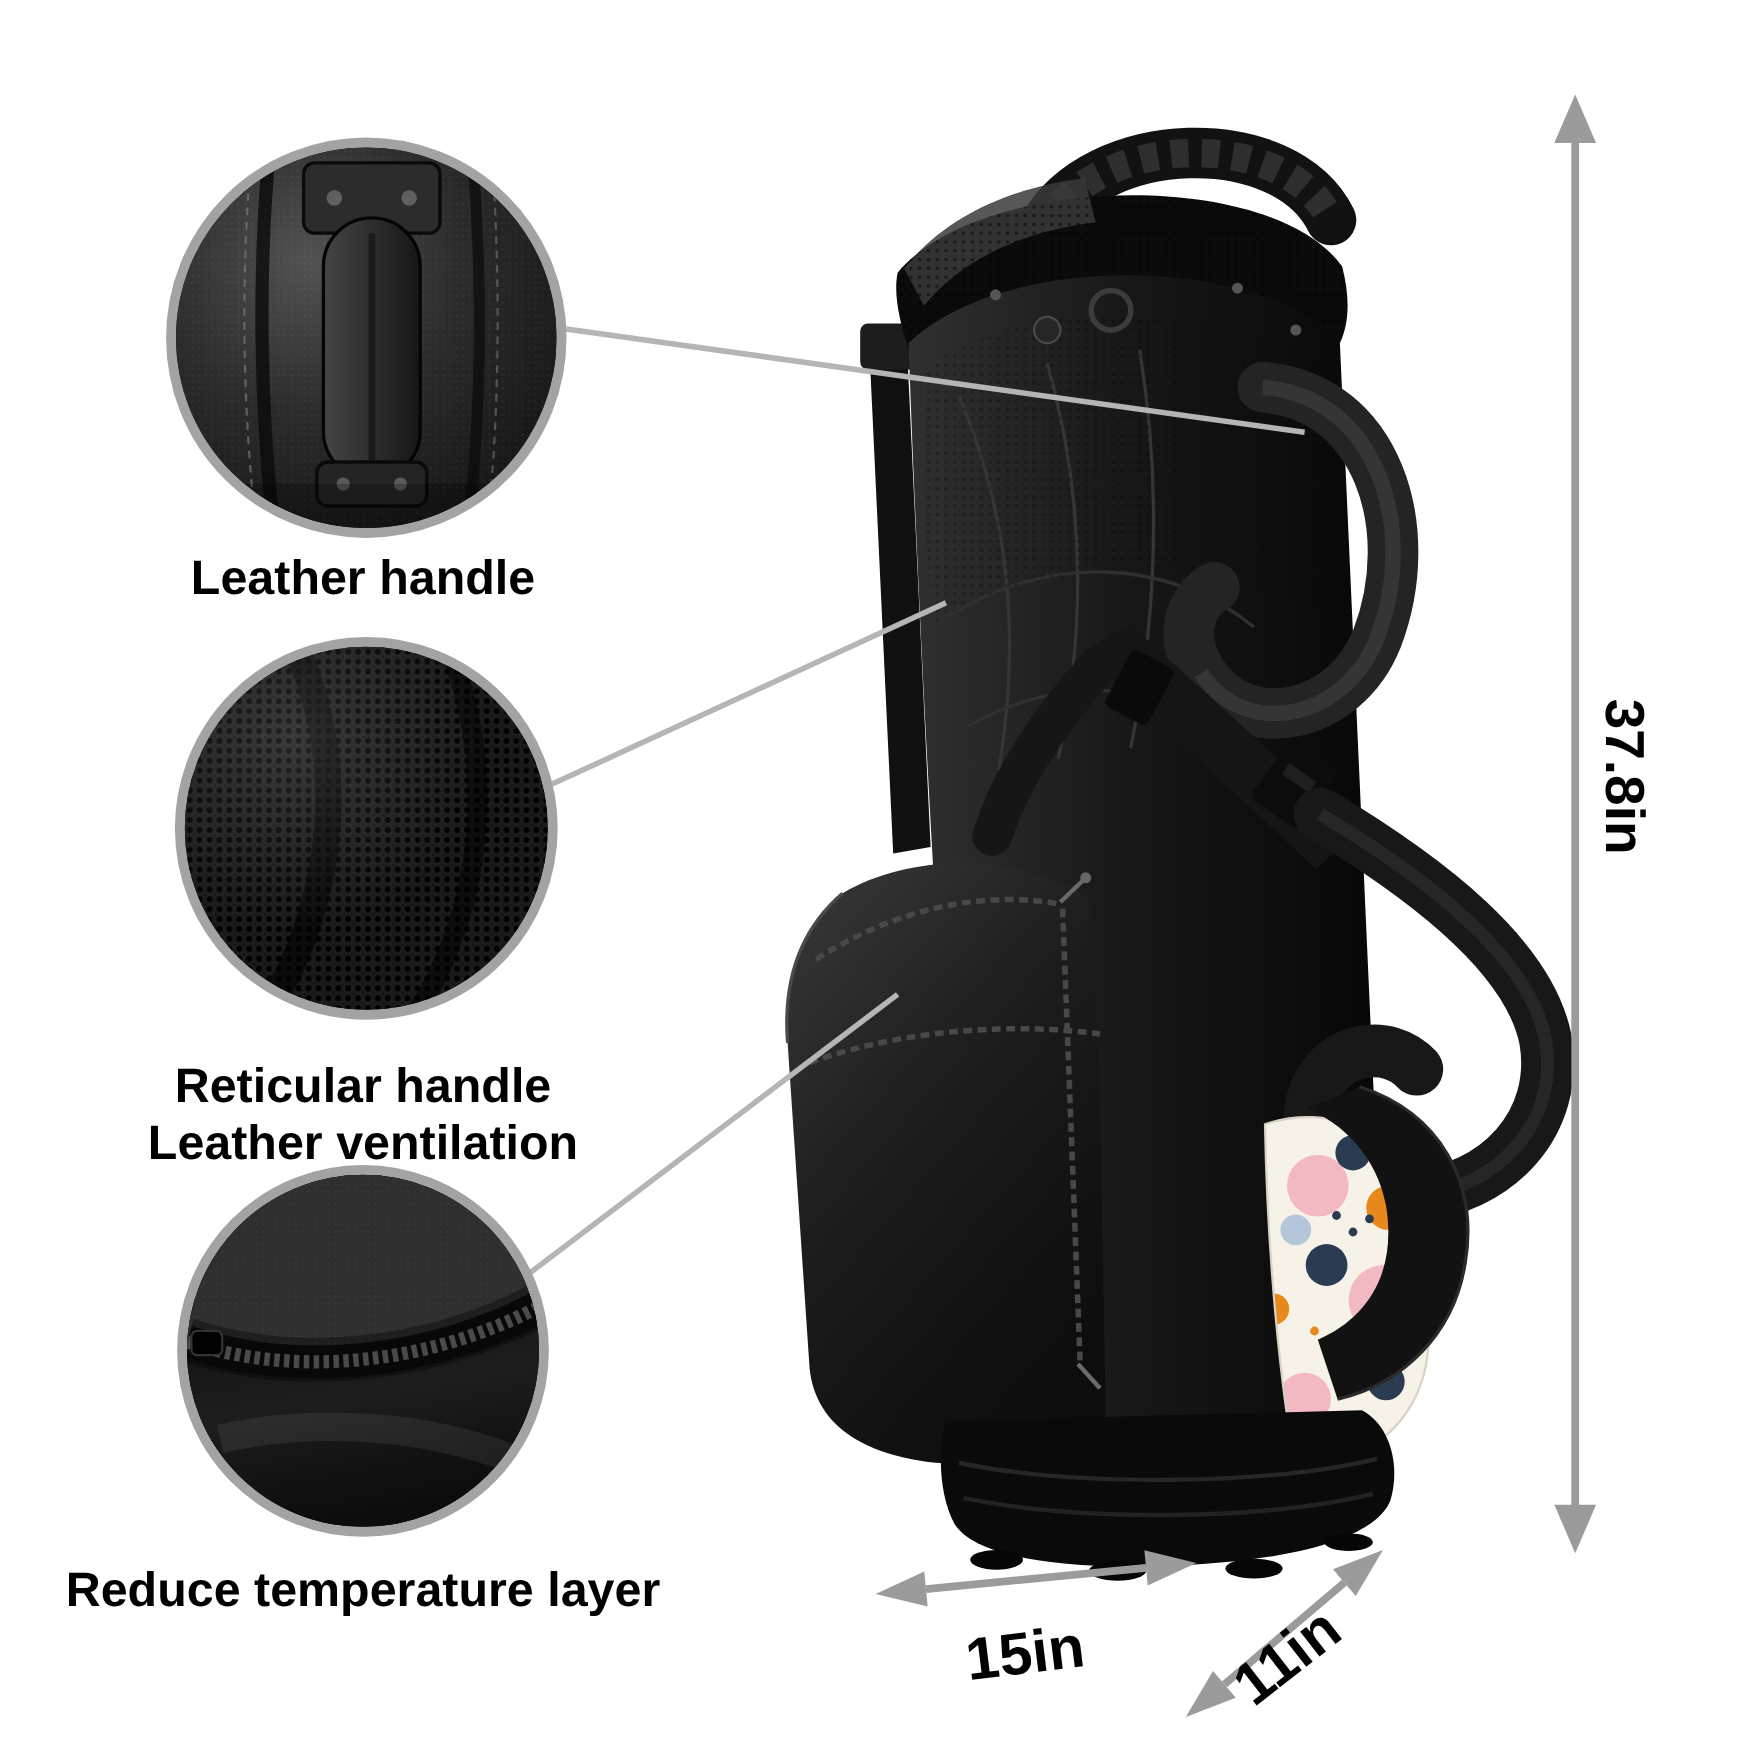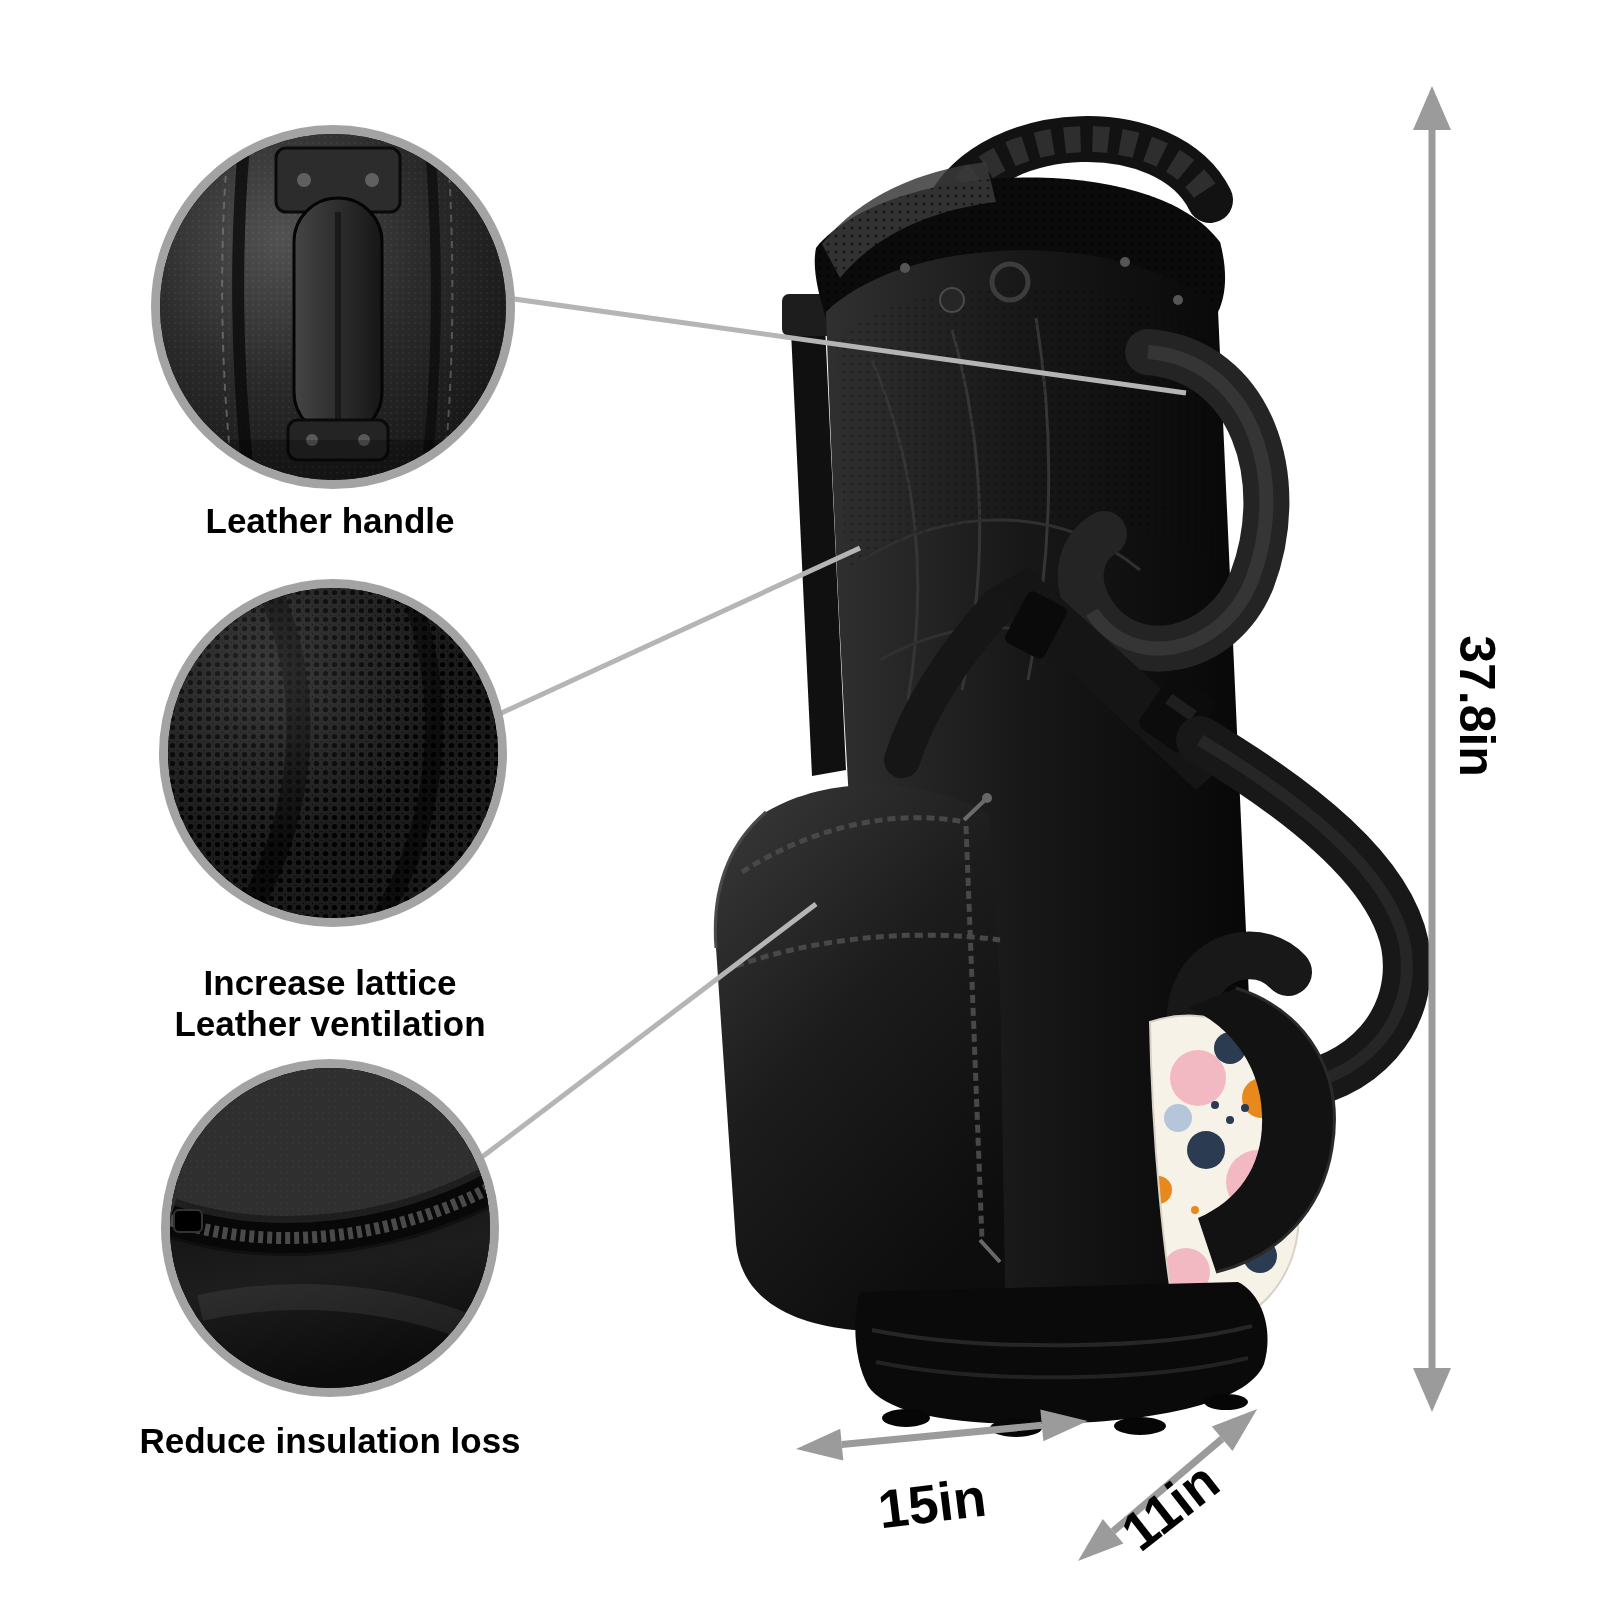--- a/index.html
+++ b/index.html
@@ -29,21 +29,21 @@
     position:absolute;border-radius:50%;overflow:hidden;
     border:9px solid #a3a3a3;background:#111;
   }
   .detail-circle svg{display:block;}
   .circle-1{left:151px;top:125px;width:364px;height:364px;}
   .circle-2{left:159px;top:579px;width:348px;height:348px;}
   .circle-3{left:161px;top:1059px;width:338px;height:338px;}
 
   .callout-label{
     position:absolute;left:0;width:660px;text-align:center;
-    color:var(--text);font-weight:700;font-size:35px;line-height:1.18;
+    color:var(--text);font-weight:700;font-size:44px;line-height:1.18;
   }
   .label-1{top:500px;}
   .label-2{top:962px;}
   .label-3{top:1420px;}
 
   .dim-label{
     position:absolute;color:var(--text);font-weight:700;text-align:center;
   }
   .dim-height{left:1367px;top:680px;width:220px;height:52px;line-height:52px;font-size:50px;transform:rotate(90deg);}
   .dim-width{left:832px;top:1475px;width:200px;height:56px;line-height:56px;font-size:54px;transform:rotate(-7deg);}
@@ -269,24 +269,24 @@
       <path d="M 0,152 C 104,186 224,170 320,120" stroke="#080808" stroke-width="30" fill="none"></path>
       <path d="M 0,152 C 104,186 224,170 320,120" stroke="#4a4a4a" stroke-width="12" fill="none" stroke-dasharray="5 4"></path>
       <rect x="4" y="142" width="28" height="22" rx="5" fill="#000" stroke="#333" stroke-width="2"></rect>
     </svg>
   </div>
 
   <div class="callout-label label-1">
     <div>Leather handle</div>
   </div>
   <div class="callout-label label-2">
-    <div>Increase lattice</div>
+    <div>Reticular handle</div>
     <div>Leather ventilation</div>
   </div>
   <div class="callout-label label-3">
-    <div>Reduce insulation loss</div>
+    <div>Reduce temperature layer</div>
   </div>
 
   <div class="dim-label dim-height">37.8in</div>
   <div class="dim-label dim-width">15in</div>
   <div class="dim-label dim-depth">11in</div>
 
 </div>
 
 </body></html>

